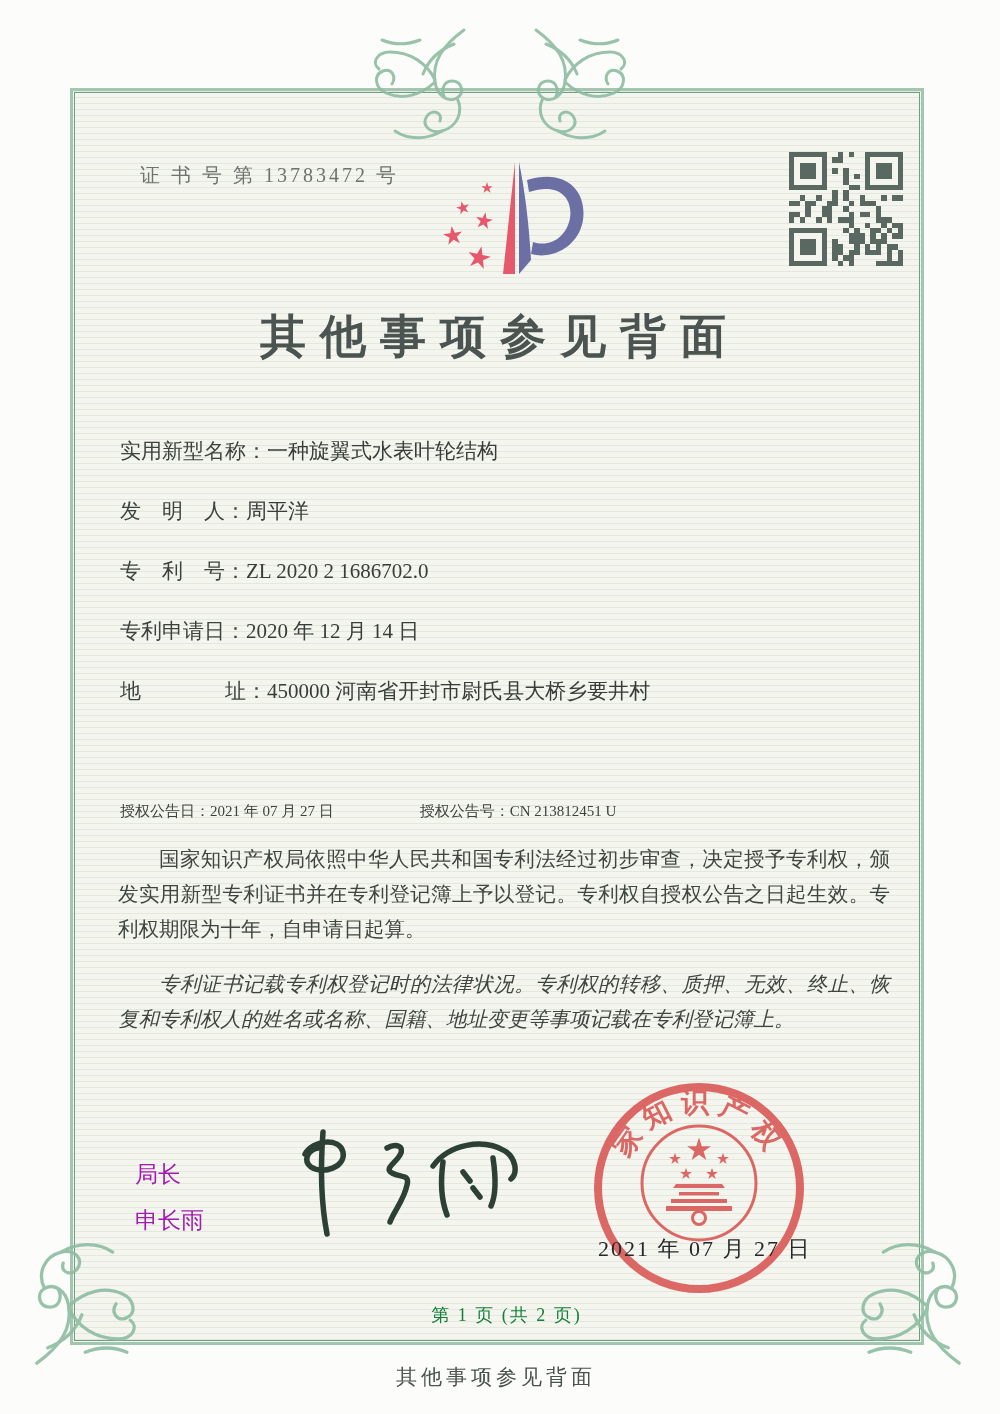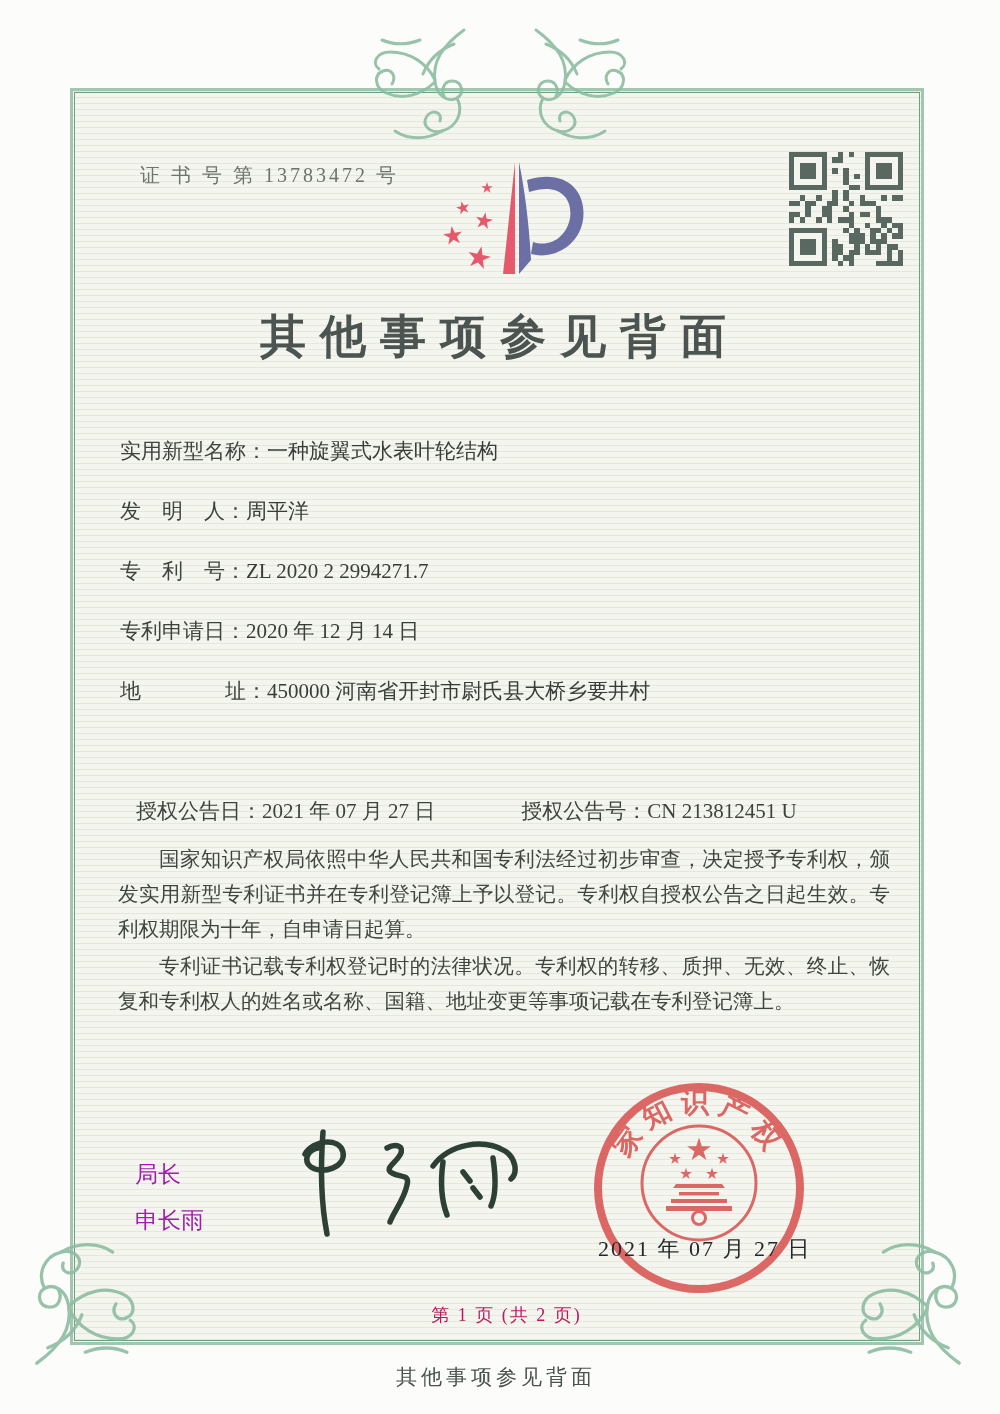--- a/index.html
+++ b/index.html
@@ -27,38 +27,38 @@
   .logo{position:absolute;left:415px;top:142px;}
   .qr{position:absolute;left:789px;top:152px;width:114px;height:114px;}
   .title{
     position:absolute;left:0;right:0;top:306px;text-align:center;
     font-size:46px;font-weight:600;color:#4b5451;letter-spacing:14px;
   }
   .fields{position:absolute;left:120px;top:436px;width:740px;font-size:21px;}
   .field-row{height:60px;line-height:30px;}
   .flabel{color:#3c423e;}
   .fvalue{color:#373d39;}
-  .grant-row{position:absolute;left:136px;top:796px;width:780px;font-size:21px;line-height:30px;}
+  .grant-row{position:absolute;left:120px;top:796px;width:780px;font-size:15px;line-height:30px;}
   .grant-no{margin-left:86px;}
   .paras{
     position:absolute;left:118px;top:842px;width:772px;font-size:20.5px;
     line-height:35px;text-align:justify;color:#3f4540;
   }
   .paras p{margin:0;text-indent:2em;}
-  .paras p + p{margin-top:2px;}
+  .paras p + p{margin-top:20px;font-style:italic;}
   .signer{position:absolute;left:135px;top:1152px;font-size:23px;color:#a21caf;line-height:46px;}
   .signature{position:absolute;left:265px;top:1112px;}
   .seal{position:absolute;left:583px;top:1072px;width:232px;height:232px;}
   .seal-date{
     position:absolute;left:598px;top:1234px;font-size:22px;color:#25282a;
     letter-spacing:2px;white-space:nowrap;
   }
   .page-num{
     position:absolute;left:0;right:0;top:1303px;text-align:center;
-    font-size:18px;color:#be185d;letter-spacing:2px;margin-left:13px;
+    font-size:18px;color:#15803d;letter-spacing:2px;margin-left:13px;
   }
   .back-note{
     position:absolute;left:0;right:8px;top:1363px;text-align:center;
     font-size:21px;color:#4a524e;letter-spacing:4px;
   }
   svg{display:block;}
 </style>
 </head>
 <body>
 
@@ -242,21 +242,21 @@
   <div class="title">其他事项参见背面</div>
 
   <div class="fields">
     <div class="field-row">
       <span class="flabel">实用新型名称：</span><span class="fvalue">一种旋翼式水表叶轮结构</span>
     </div>
     <div class="field-row">
       <span class="flabel">发　明　人：</span><span class="fvalue">周平洋</span>
     </div>
     <div class="field-row">
-      <span class="flabel">专　利　号：</span><span class="fvalue">ZL 2020 2 2994271.7</span>
+      <span class="flabel">专　利　号：</span><span class="fvalue">ZL 2020 2 1686702.0</span>
     </div>
     <div class="field-row">
       <span class="flabel">专利申请日：</span><span class="fvalue">2020 年 12 月 14 日</span>
     </div>
     <div class="field-row">
       <span class="flabel">地　　　　址：</span><span class="fvalue">450000 河南省开封市尉氏县大桥乡要井村</span>
     </div>
   </div>
 
   <div class="grant-row">

